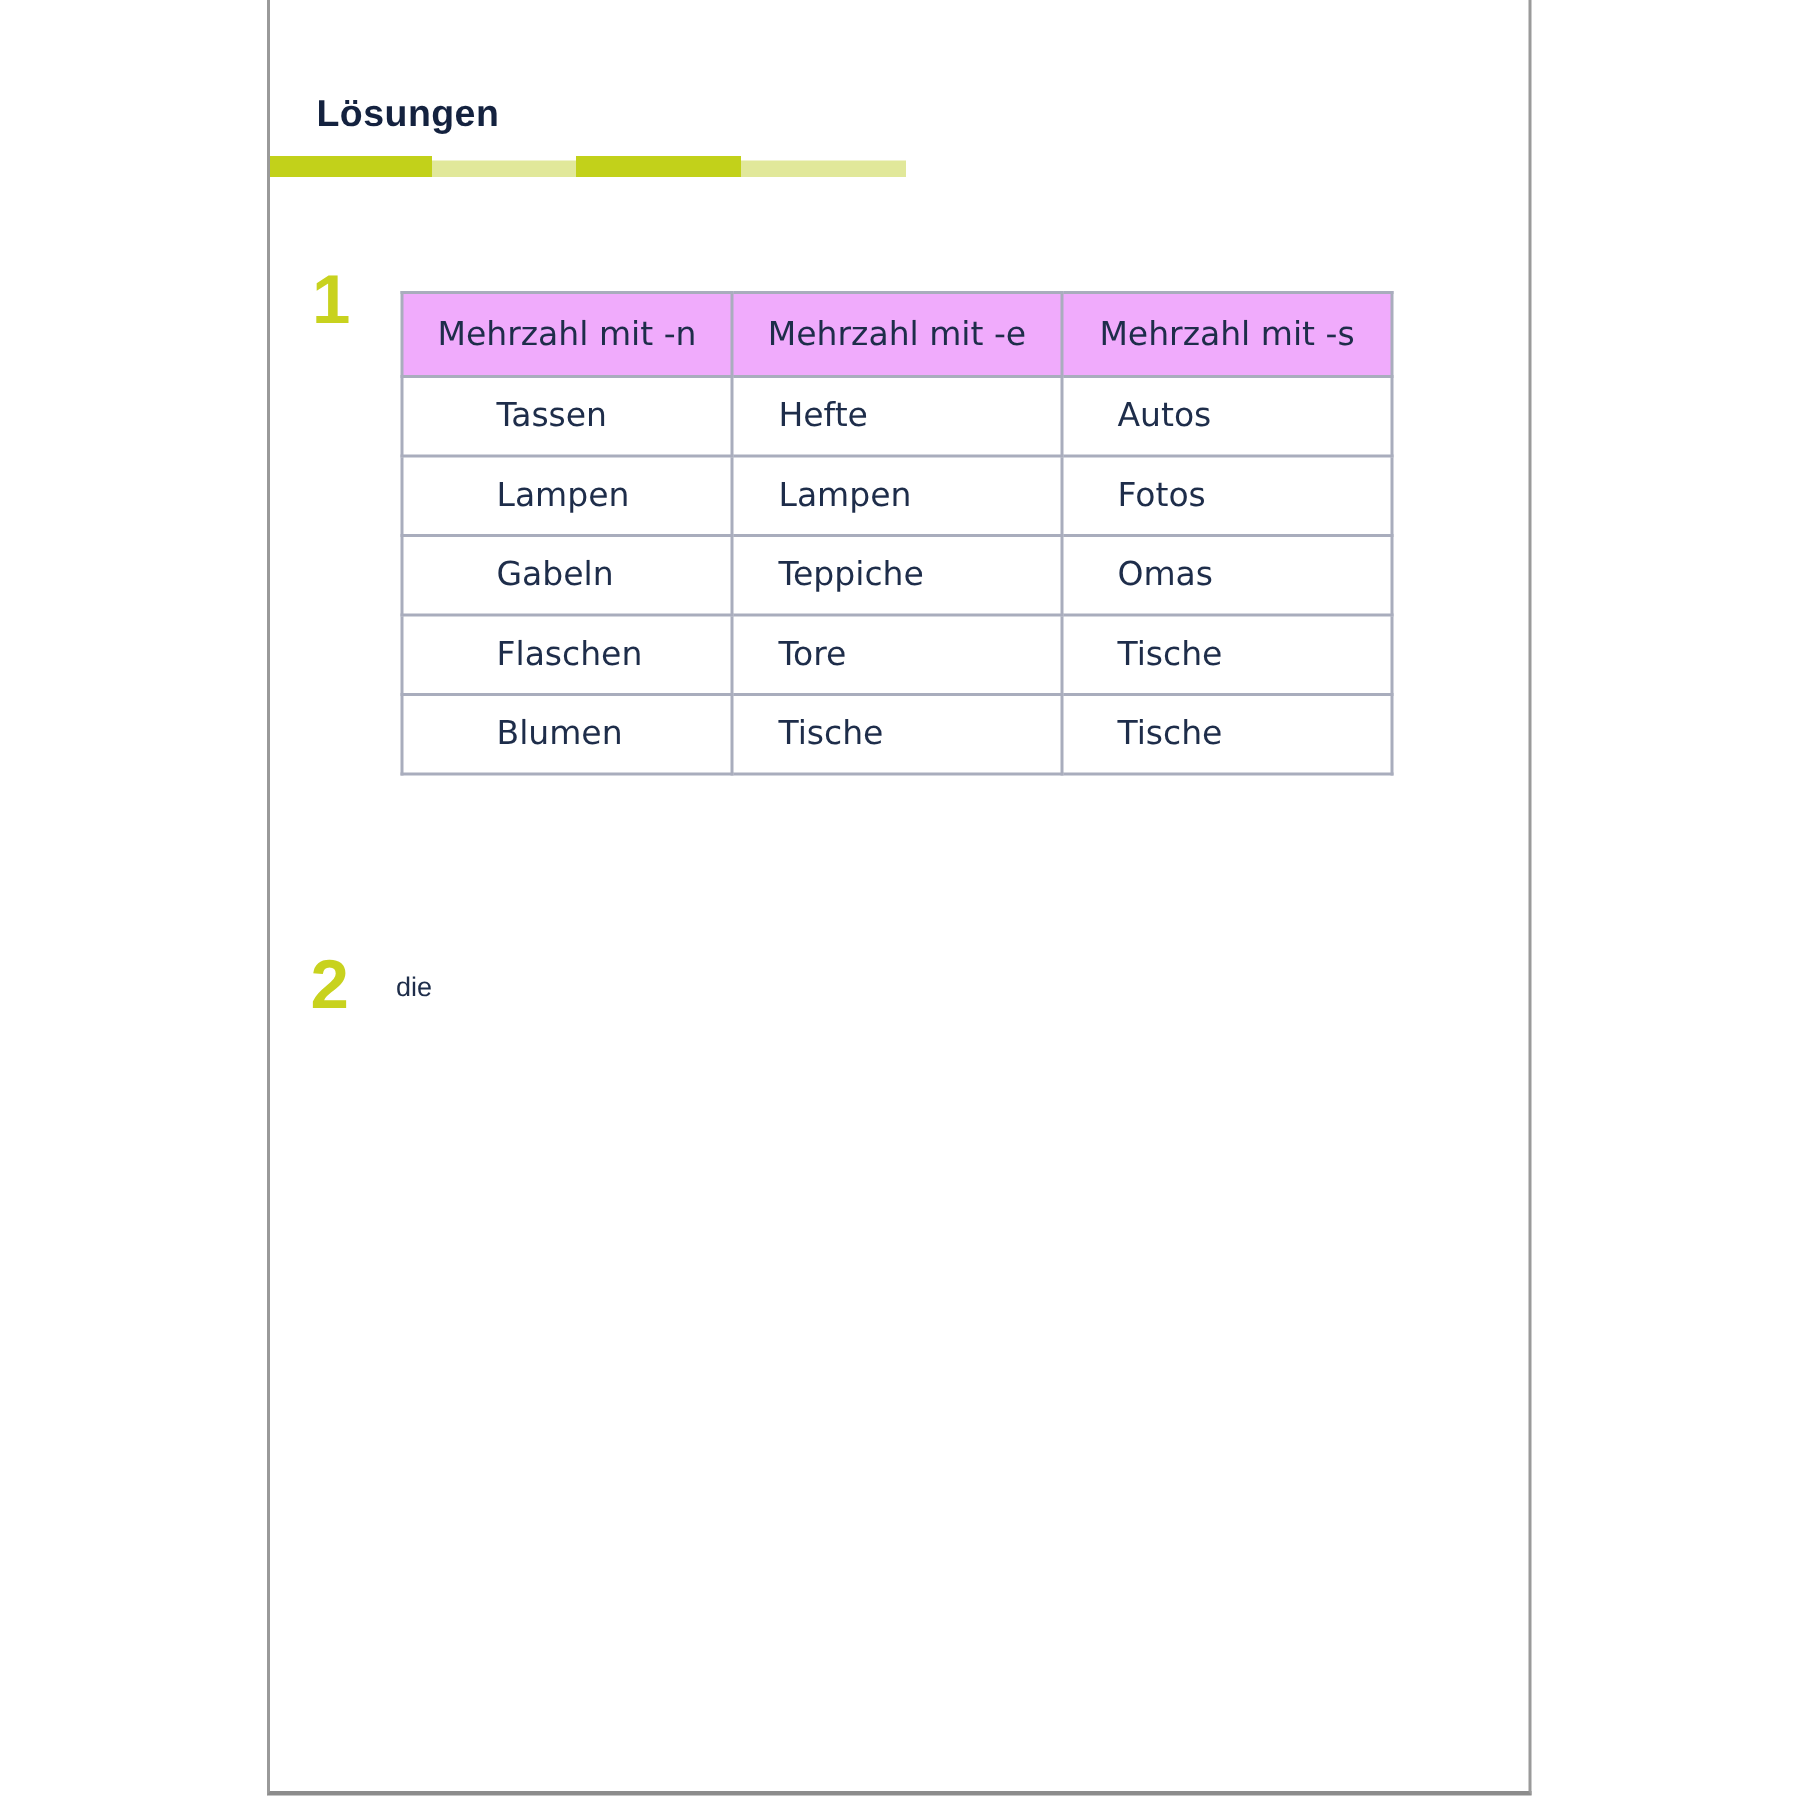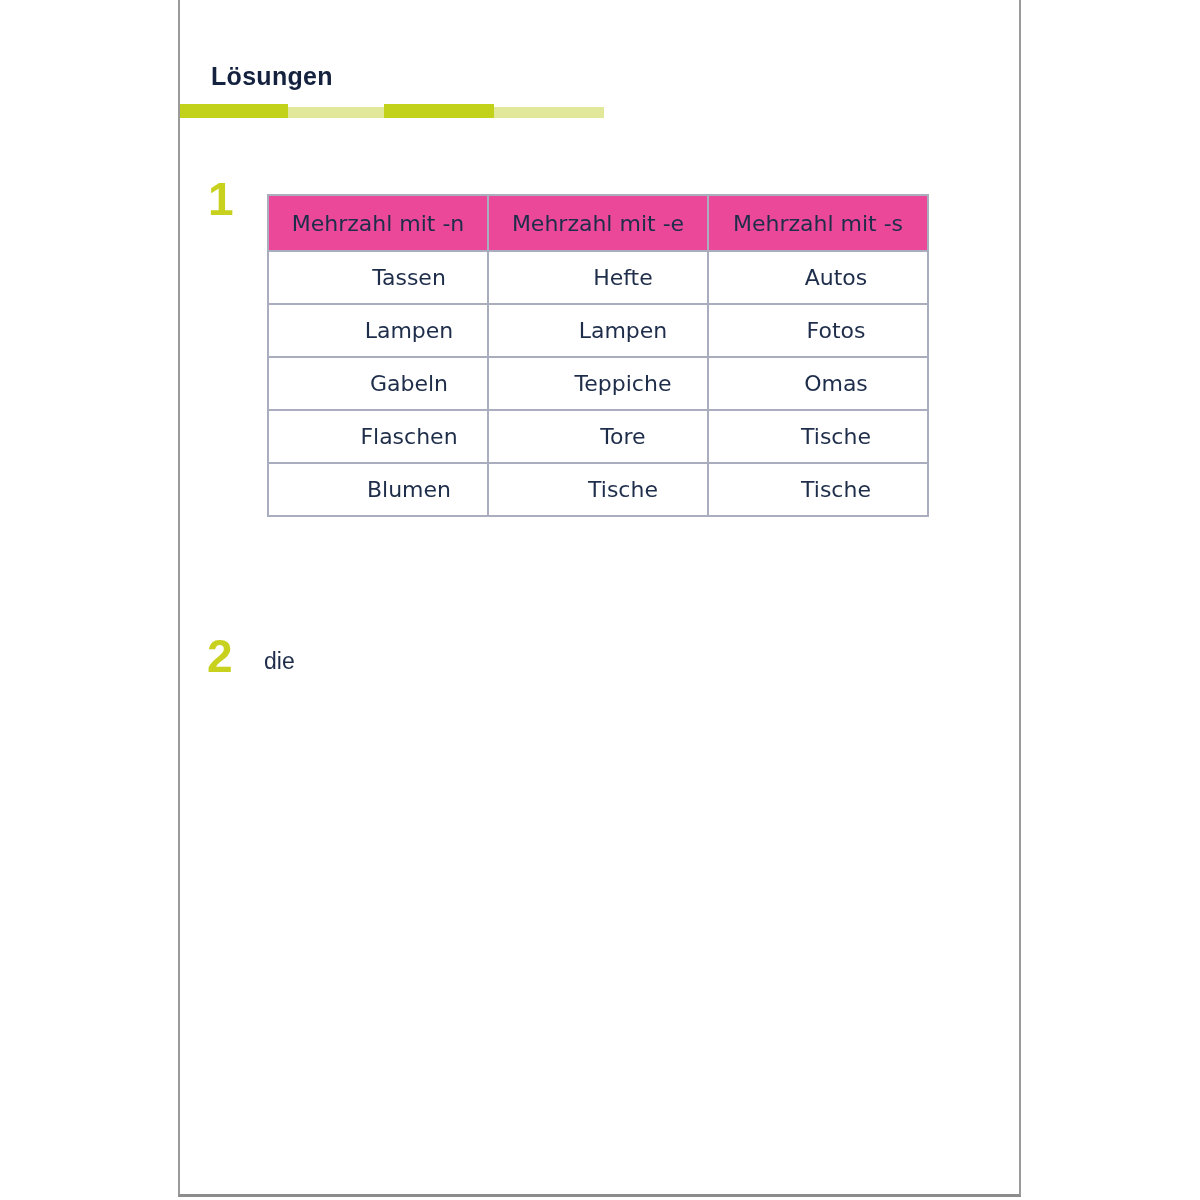--- a/index.html
+++ b/index.html
@@ -12,26 +12,26 @@
            font-weight:bold; font-size:25px; color:#14223f; letter-spacing:0.3px; }
   .bar { position:absolute; top:105px; height:15px; }
   .bar.dark { background:#c2d11a; height:14px; top:104px; }
   .bar.light { background:#e1e89a; height:11px; top:107px; }
   .num { position:absolute; font-family:"Liberation Sans", sans-serif; font-weight:bold;
          color:#c8d21e; font-size:46px; line-height:46px; }
   table.plural { position:absolute; left:267px; top:194px; border-collapse:collapse;
                  font-family:"DejaVu Sans", sans-serif; font-size:22px; color:#1e2d4a; }
   table.plural th, table.plural td { border:2px solid #a9adbd; width:220px; height:53px;
                  padding:0; box-sizing:border-box; }
-  table.plural th { background:#ec4899; font-weight:normal; text-align:center; height:56px; }
-  table.plural td { text-align:center; padding-left:62px;margin-left:20px; }
-  table.plural td.c2 { padding-left:50px; }
+  table.plural th { background:#f0abfc; font-weight:normal; text-align:center; height:56px; }
+  table.plural td { text-align:left; padding-left:62px;margin-left:20px; }
+  table.plural td.c2 { padding-left:30px; }
   table.plural td.c3 { padding-left:36px; }
   .answer2 { position:absolute; left:264px; top:648px; font-family:"Liberation Sans", sans-serif;
-             font-size:23px; color:#1e2d4a; }
+             font-size:18px; color:#1e2d4a; }
 </style>
 </head>
 <body>
 
 <div class="page"></div>
 
 <div class="title">Lösungen</div>
 
 <div class="bar dark" style="left:180px;width:108px;"></div>
 <div class="bar light" style="left:288px;width:96px;"></div>

